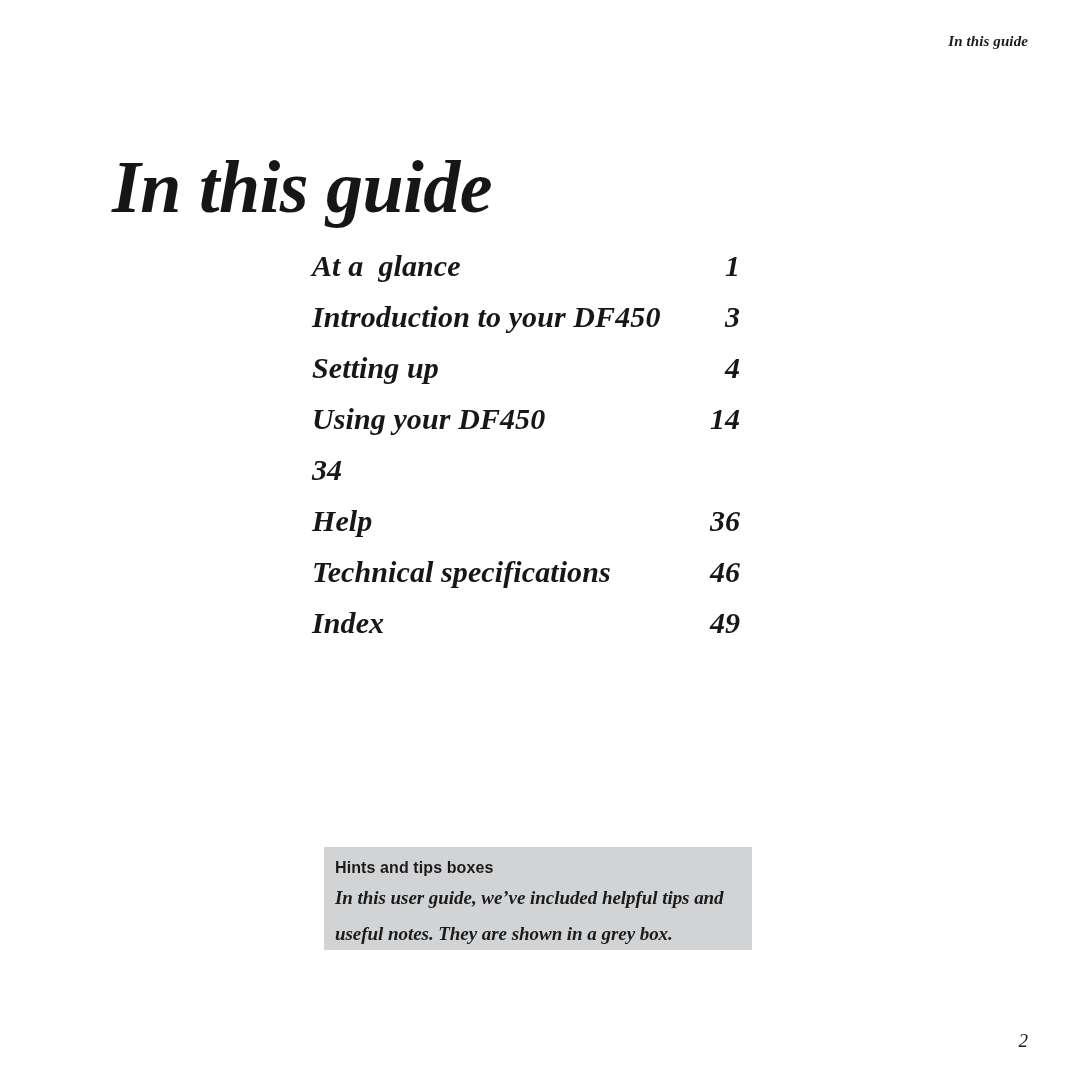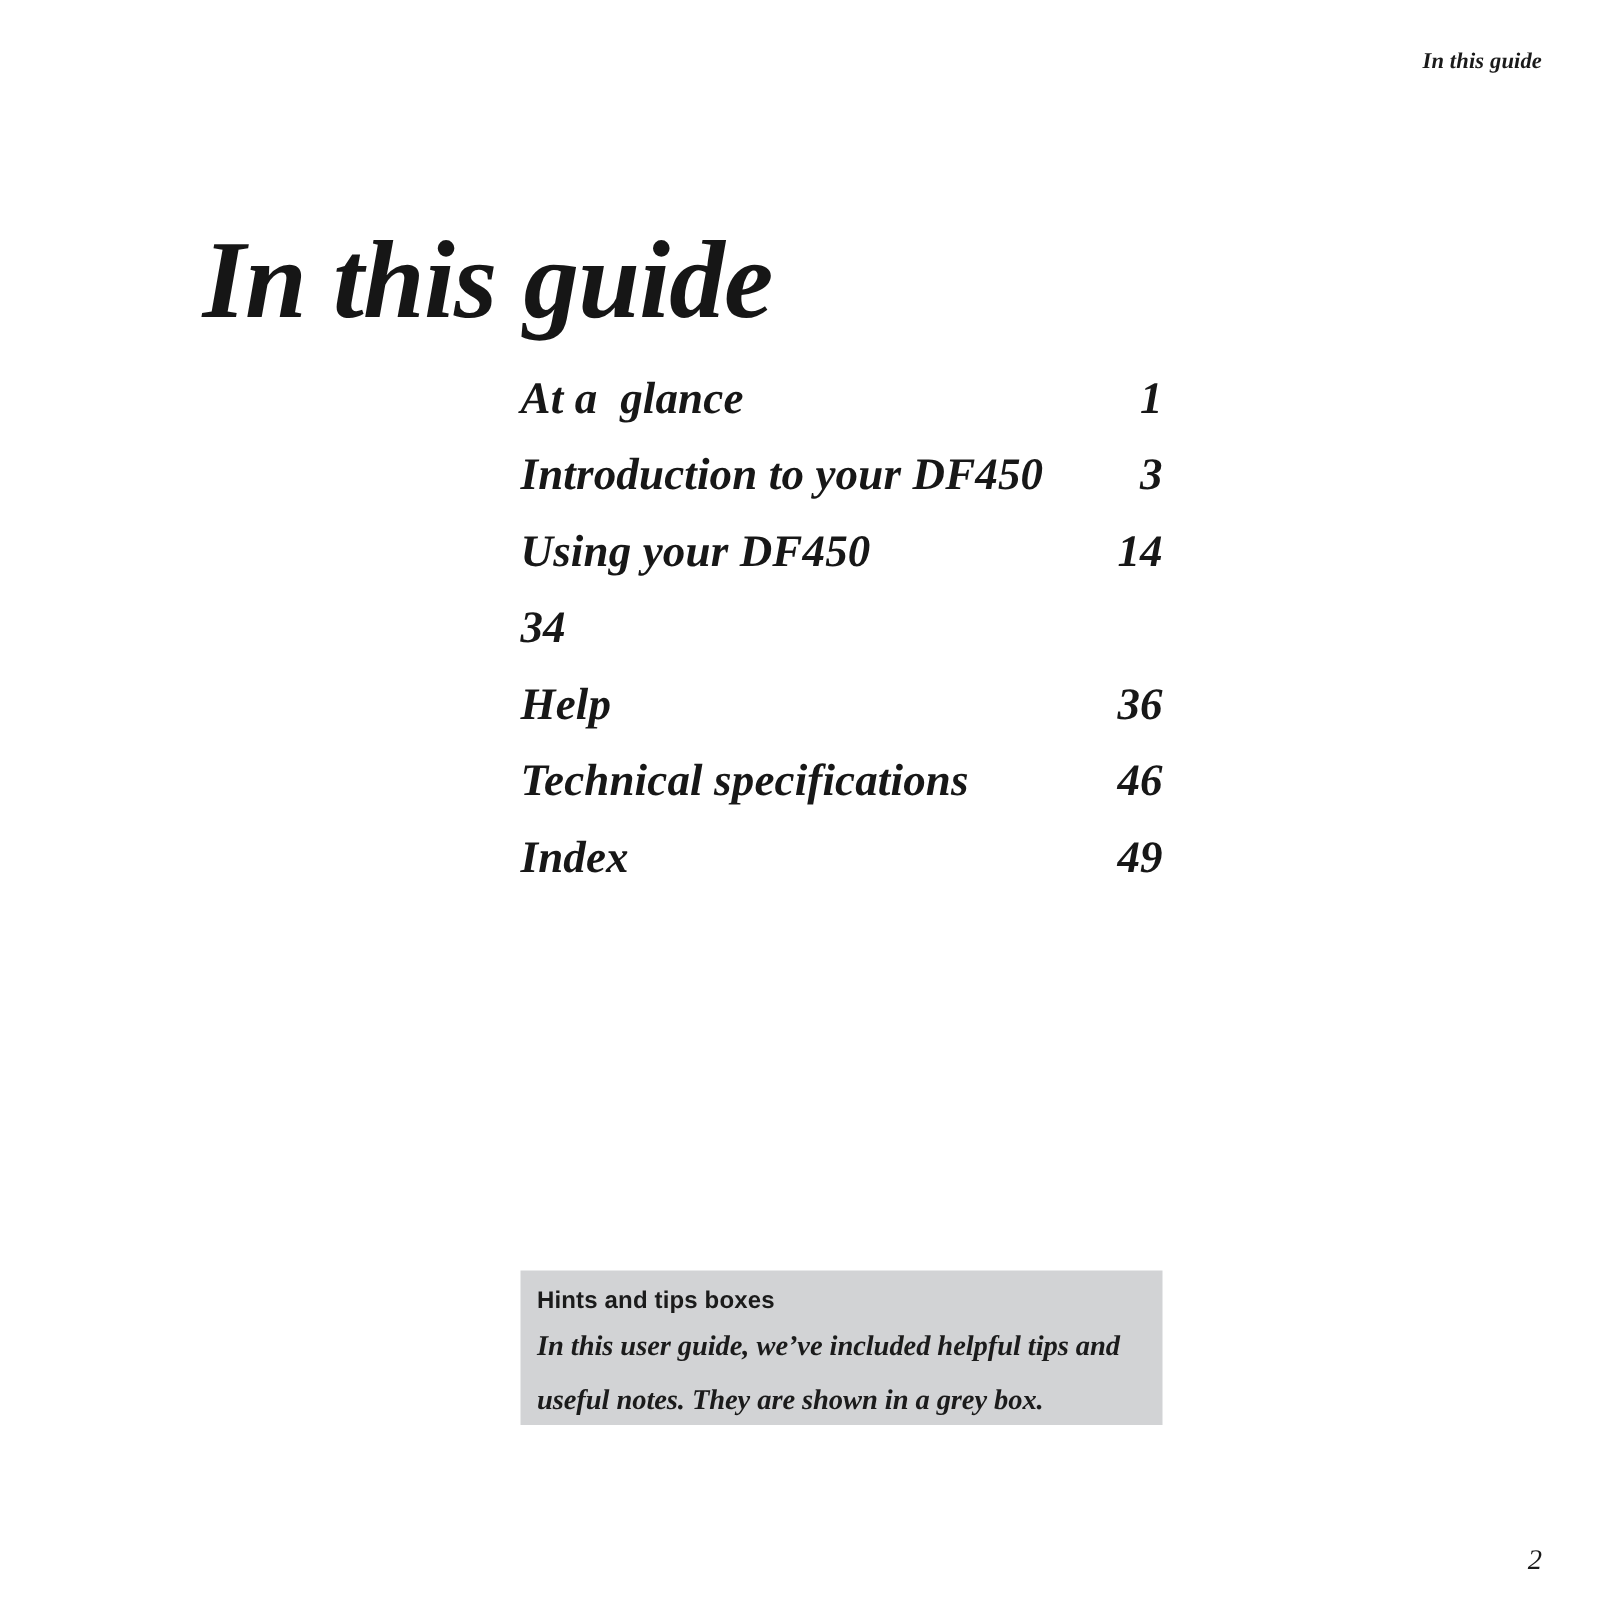--- a/index.html
+++ b/index.html
@@ -14,21 +14,20 @@
     font-family: "Liberation Serif", "DejaVu Serif", serif;
     color: #1a1a1a;
     position: relative;
     overflow: hidden;
     -webkit-font-smoothing: antialiased;
   }
 
   .page {
     position: absolute;
     inset: 0;
-    margin-left: 23px;
   }
 
   
   .running-header {
     position: absolute;
     top: 33px;
     right: 52px;
     font-size: 15px;
     font-style: italic;
     font-weight: bold;
@@ -47,21 +46,21 @@
     font-style: italic;
     font-weight: bold;
     letter-spacing: -0.5px;
     color: #161616;
     white-space: nowrap;
   }
 
   
   .toc {
     position: absolute;
-    left: 324px;
+    left: 312px;
     top: 249px;
     width: 428px;
   }
   .toc-row {
     display: flex;
     align-items: baseline;
     justify-content: space-between;
     height: 51px;
   }
   .toc-label {
@@ -136,20 +135,24 @@
 
   <div class="toc-row">
         <span class="toc-label">At a  glance</span>
         <span class="toc-page">1</span>
       </div>
       <div class="toc-row">
         <span class="toc-label">Introduction to your DF450</span>
         <span class="toc-page">3</span>
       </div>
       <div class="toc-row">
+        <span class="toc-label">Setting up</span>
+        <span class="toc-page">4</span>
+      </div>
+      <div class="toc-row">
         <span class="toc-label">Using your DF450</span>
         <span class="toc-page">14</span>
       </div>
       <div class="toc-row">
         <span class="toc-page">34</span>
       </div>
       <div class="toc-row">
         <span class="toc-label">Help</span>
         <span class="toc-page">36</span>
       </div>

